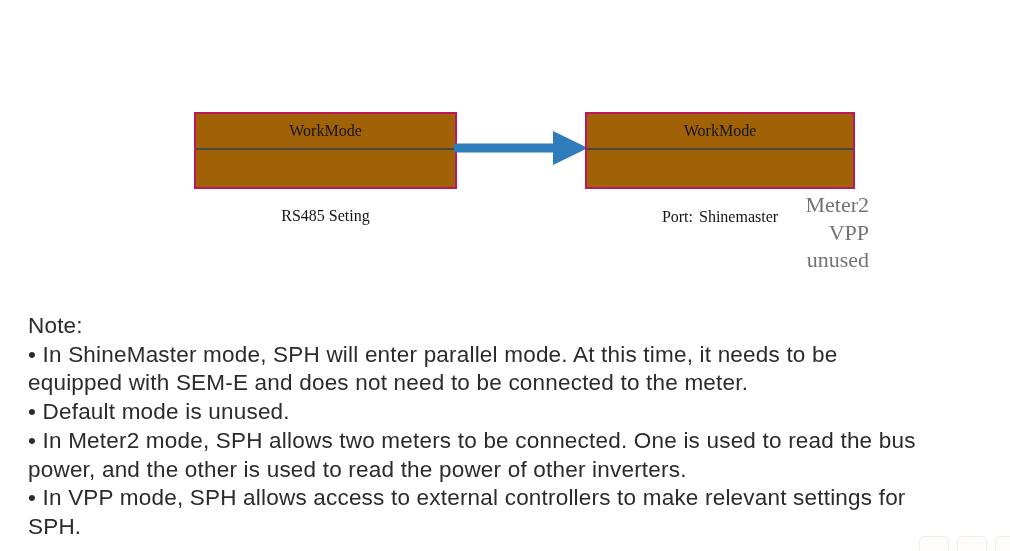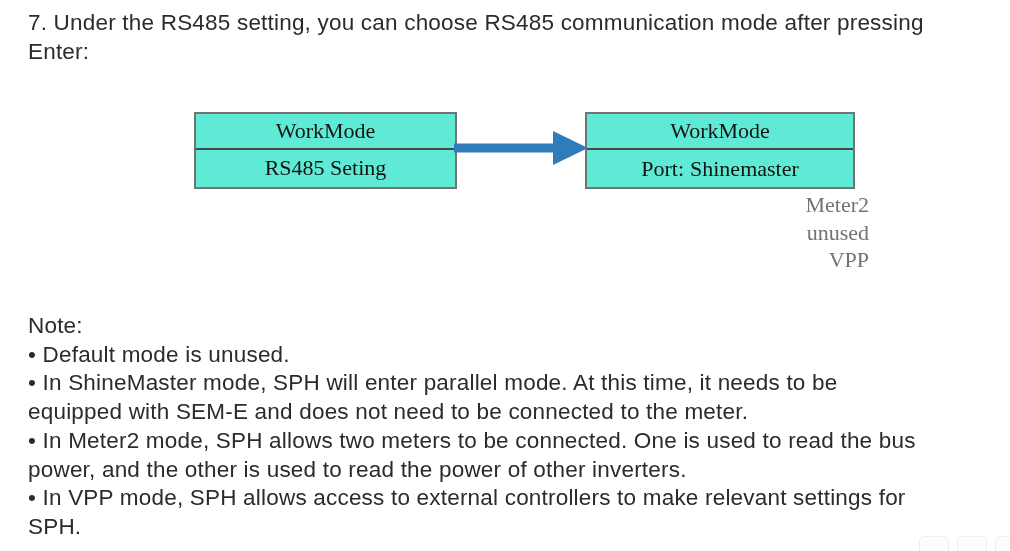--- a/index.html
+++ b/index.html
@@ -22,37 +22,37 @@
     margin: 0;
     font-size: 22.5px;
     line-height: 29px;
     letter-spacing: 0.2px;
     color: #2b2b2b;
   }
 
   .menu-box {
     position: absolute;
     box-sizing: border-box;
-    background: #5eead4;
-    border: 2px solid #737373;
+    background: #a16207;
+    border: 2px solid #be185d;
     font-family: "Liberation Serif", "DejaVu Serif", serif;
-    font-size: 22px;
+    font-size: 16px;
     color: #141414;
   }
   .left-box  { left: 194px; top: 112px; width: 263px; height: 77px; }
   .right-box { left: 585px; top: 112px; width: 270px; height: 77px; }
 
   .menu-row {
     box-sizing: border-box;
     height: 36px;
     line-height: 34px;
     text-align: center;
     border-bottom: 2px solid #484848;
   }
-  .menu-row.last { height: 37px; line-height: 36px; border-bottom: none; }
+  .menu-row.last { height: 37px; line-height: 36px; border-bottom: none; margin-top: 48px; }
 
   .port-row {
     display: flex;
     justify-content: center;
     align-items: center;
     gap: 6px;
   }
 
   .arrow-svg {
     position: absolute;
@@ -106,22 +106,20 @@
   }
   .artifact-1 { left: 919px; top: 536px; width: 30px; height: 22px; }
   .artifact-2 { left: 957px; top: 536px; width: 30px; height: 22px; }
   .artifact-3 { left: 995px; top: 536px; width: 20px; height: 22px; }
 </style>
 </head>
 <body>
 
 <div class="canvas">
 
-  <p class="intro prewrap">7. Under the RS485 setting, you can choose RS485 communication mode after pressing
-Enter:</p>
 
   <div class="menu-box left-box">
     <div class="menu-row">WorkMode</div>
     <div class="menu-row last">RS485 Seting</div>
   </div>
 
   <svg class="arrow-svg" viewBox="0 0 140 44" aria-hidden="true">
     <line x1="4" y1="22" x2="107" y2="22" stroke="#2e7cb9" stroke-width="9"></line>
     <polygon points="103,5 138,22 103,39" fill="#2e7cb9"></polygon>
   </svg>
@@ -129,30 +127,30 @@
   <div class="menu-box right-box">
     <div class="menu-row">WorkMode</div>
     <div class="menu-row last port-row">
       <span>Port:</span>
       <span>Shinemaster</span>
     </div>
   </div>
 
   <div class="options">
     <div>Meter2</div>
+    <div>VPP</div>
     <div>unused</div>
-    <div>VPP</div>
   </div>
 
 
   <div class="notes">
     <p class="note-label">Note:</p>
-    <p class="note-item prewrap">• Default mode is unused.</p>
     <p class="note-item prewrap">• In ShineMaster mode, SPH will enter parallel mode. At this time, it needs to be
 equipped with SEM-E and does not need to be connected to the meter.</p>
+    <p class="note-item prewrap">• Default mode is unused.</p>
     <p class="note-item prewrap">• In Meter2 mode, SPH allows two meters to be connected. One is used to read the bus
 power, and the other is used to read the power of other inverters.</p>
     <p class="note-item prewrap">• In VPP mode, SPH allows access to external controllers to make relevant settings for
 SPH.</p>
   </div>
 
   <div class="artifact artifact-1"></div>
   <div class="artifact artifact-2"></div>
   <div class="artifact artifact-3"></div>
 

